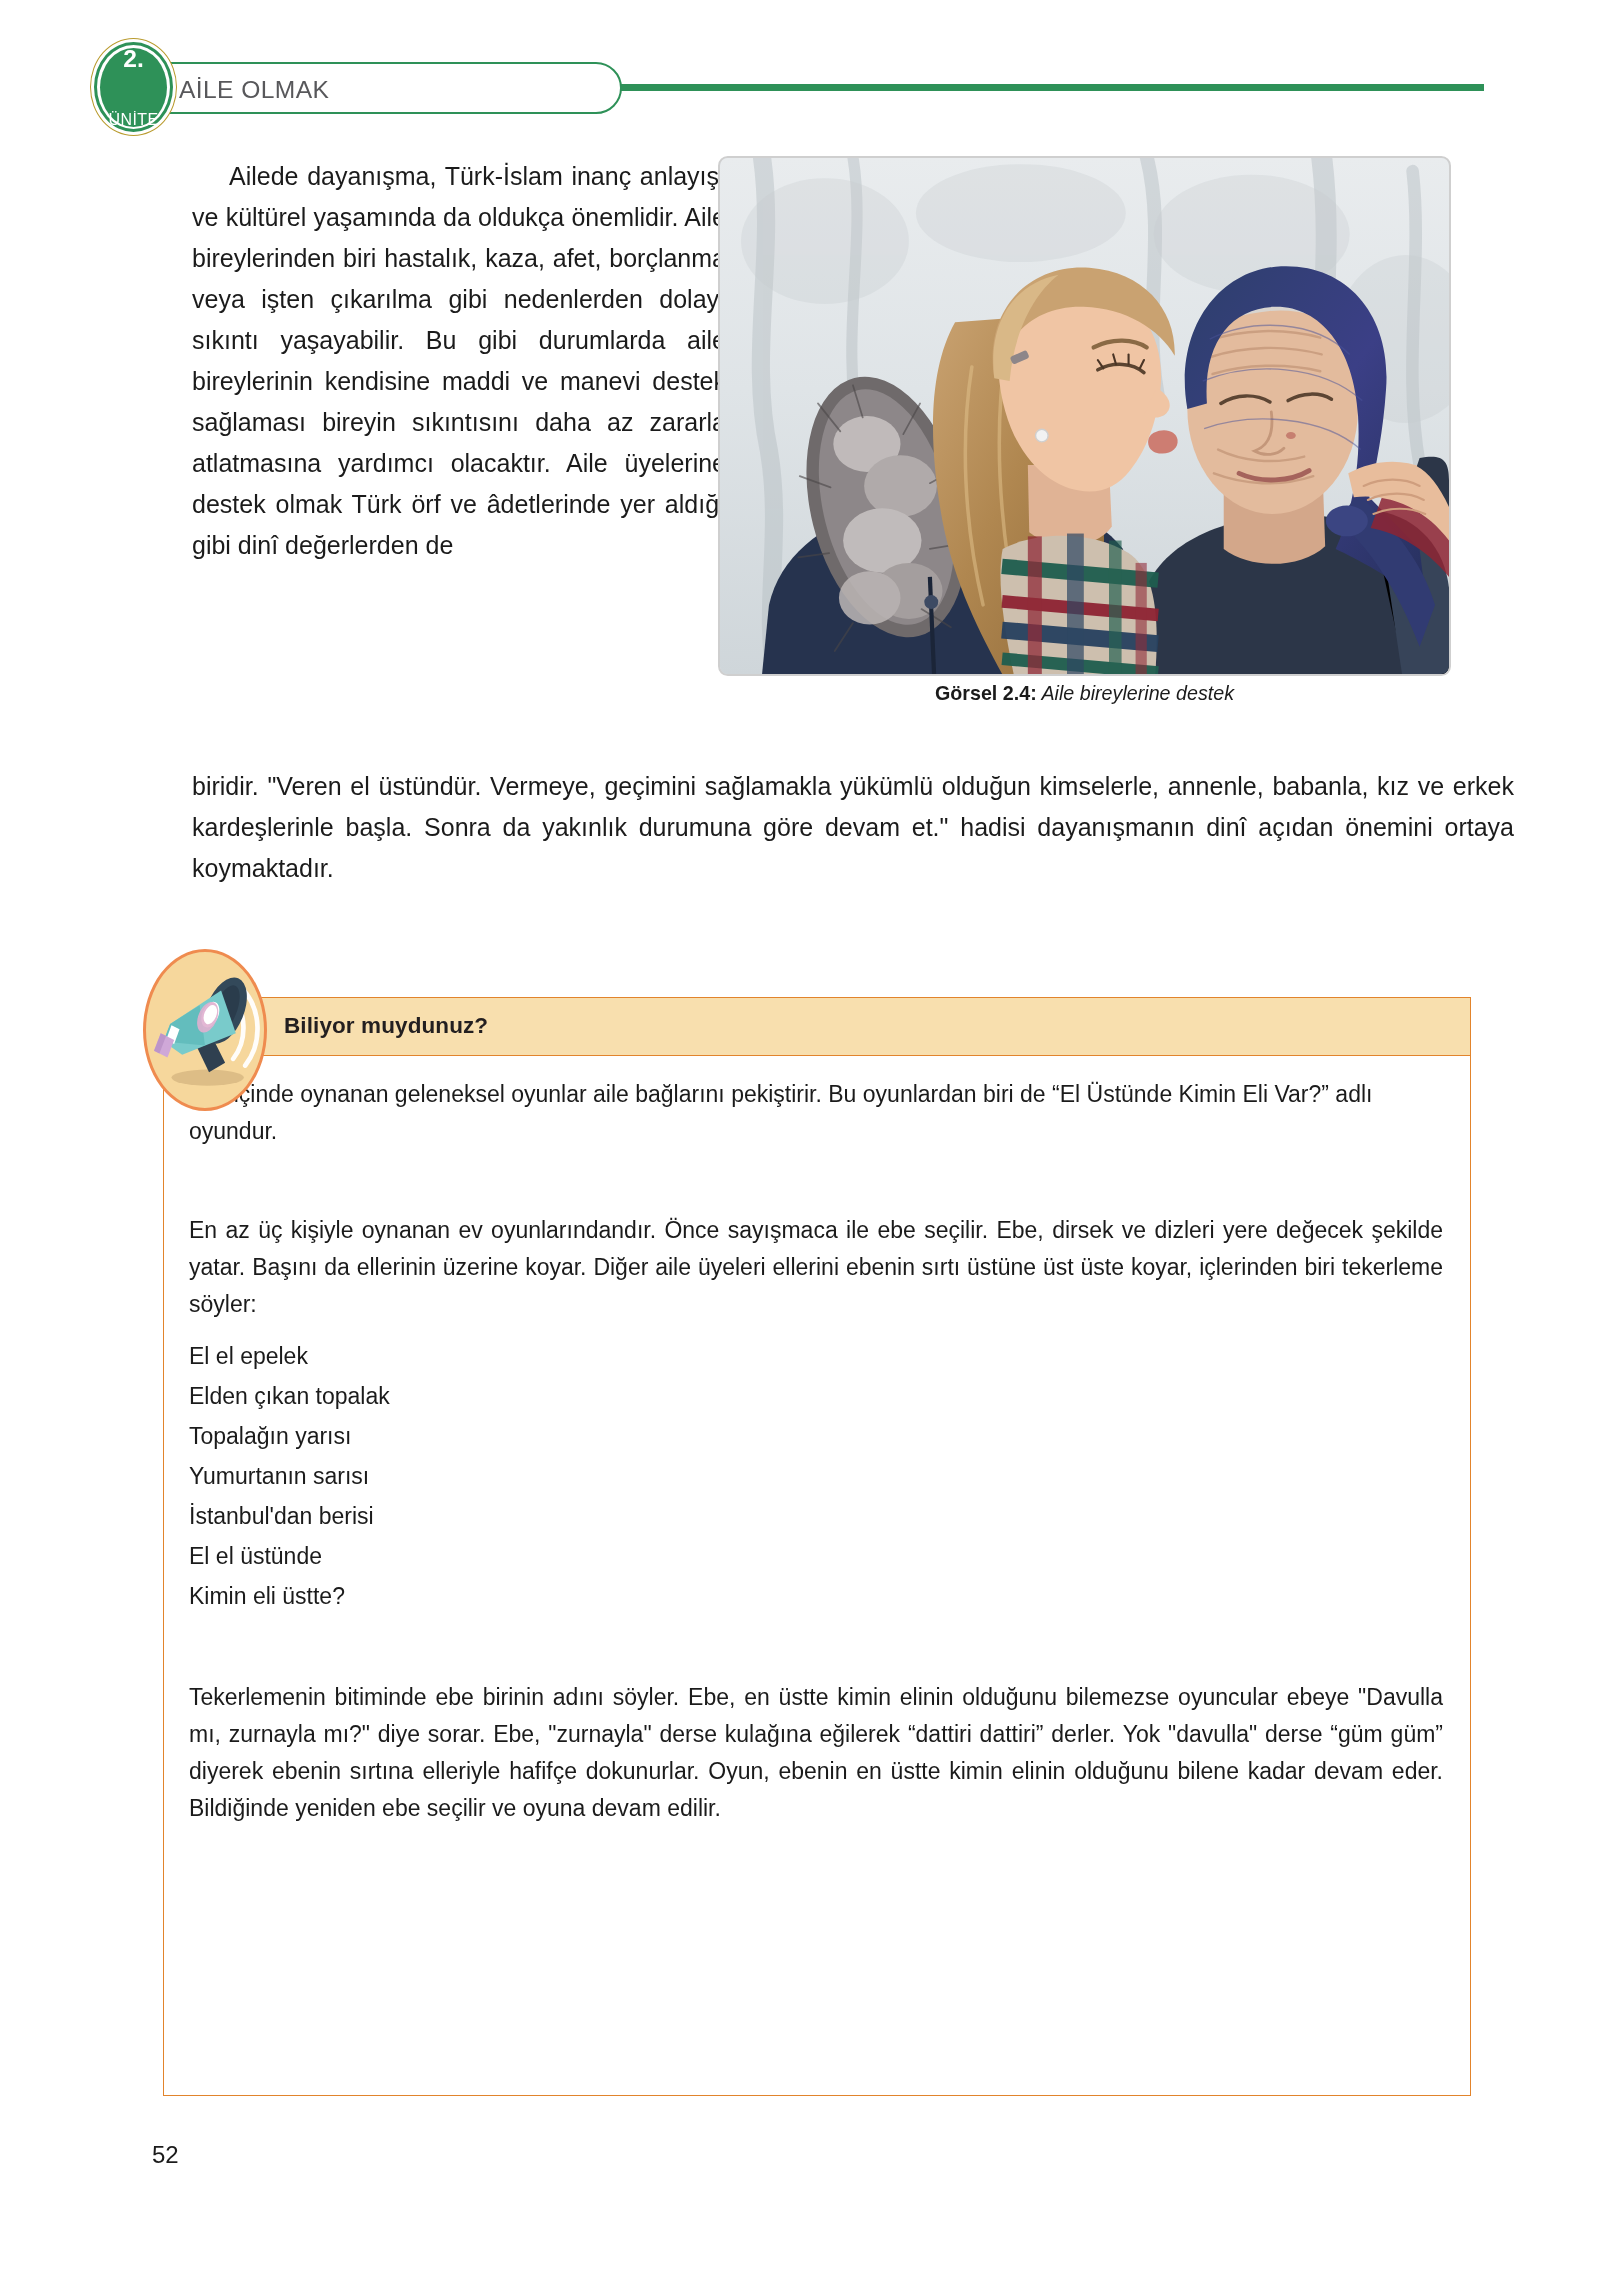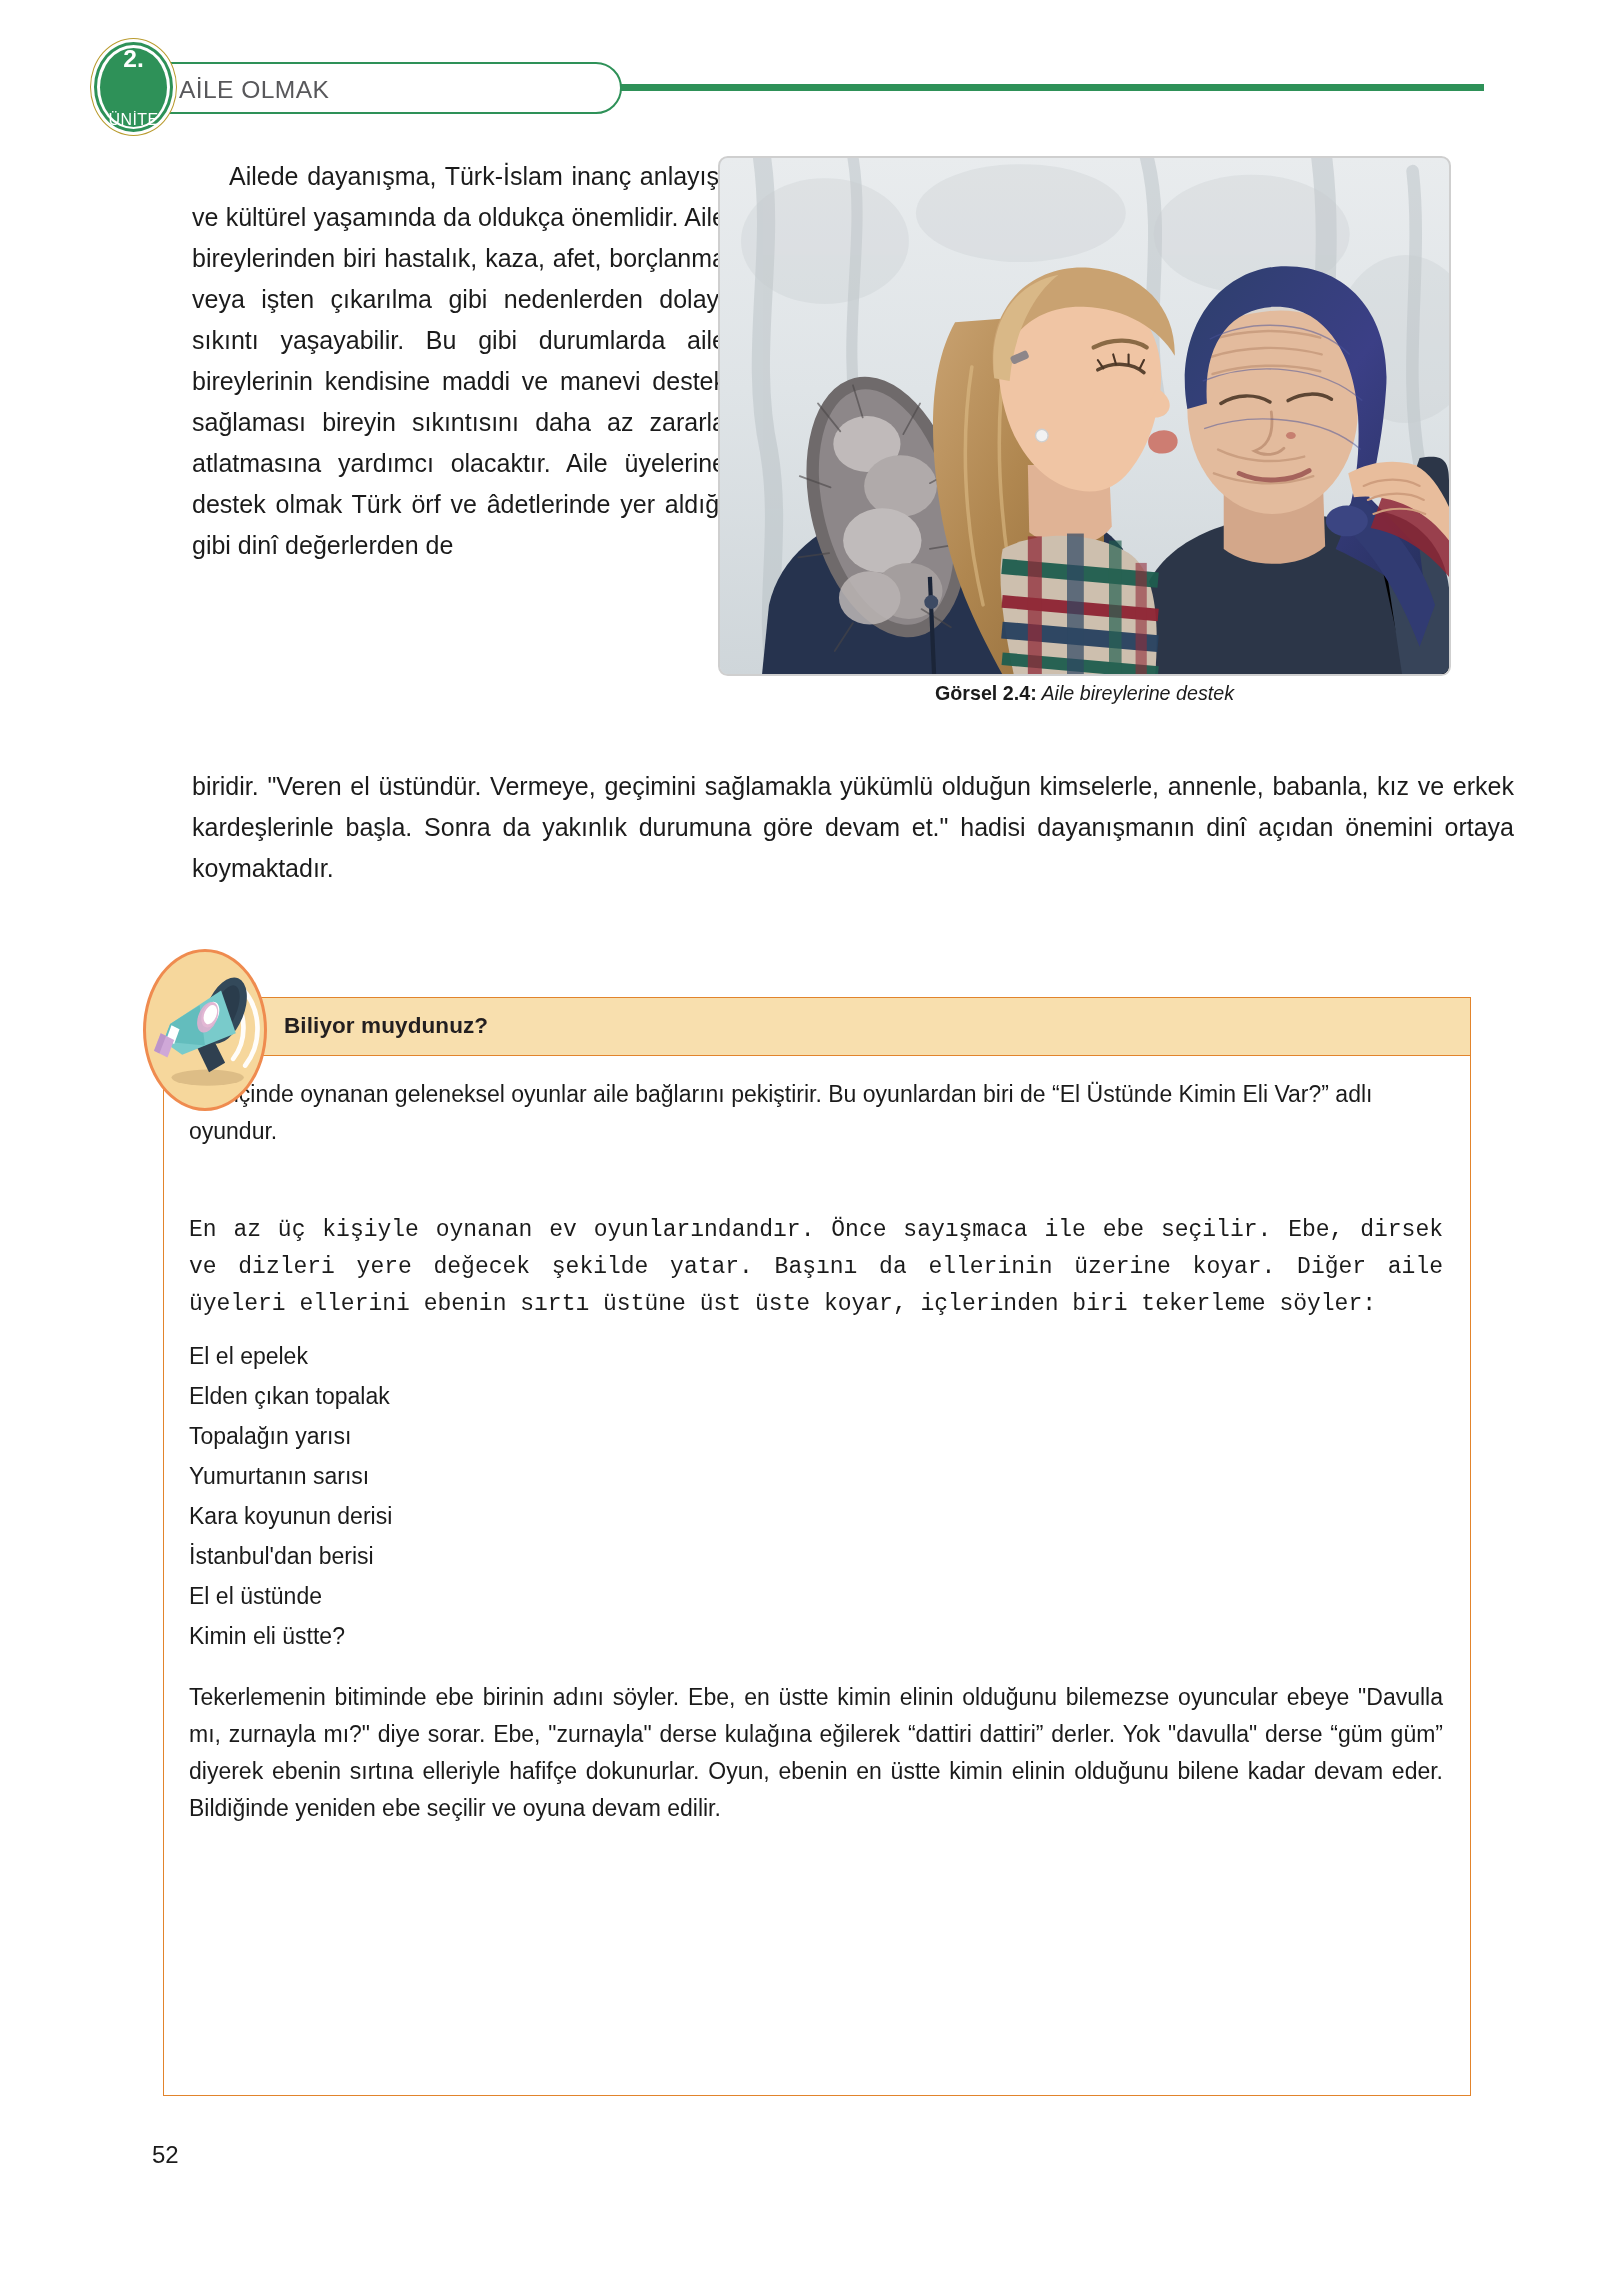--- a/index.html
+++ b/index.html
@@ -229,21 +229,21 @@
   .ib-text {
     position: absolute;
     font-size: 23px;
     line-height: 37px;
     color: #1b1b1b;
   }
   .ib-p1   { left: 25px; top: 19.7px;  width: 1251px; text-align: left; }
   .ib-sub  { left: 25px; top: 105px; width: 1251px; text-align: center;
              font-size: 24px; font-weight: bold; }
   .ib-p2   { left: 25px; top: 156px; width: 1254px; text-align: justify;
-             text-justify: inter-word; font-family: Liberation Mono, monospace; }
+             text-justify: inter-word; }
   .ib-rhyme{ left: 25px; top: 280px; width: 703px; }
   .ib-rhyme .line { display: block; height: 40px; line-height: 40px; }
   .ib-p3   { left: 25px; top: 623px; width: 1254px; text-align: justify;
              text-justify: inter-word; }
 
   
   .page-number {
     position: absolute;
     left: 152px;
     top: 2141px;
@@ -499,21 +499,20 @@
       <div class="ib-text ib-p1">Aile içinde oynanan geleneksel oyunlar aile bağlarını pekiştirir. Bu oyunlardan biri de “El Üstünde Kimin Eli Var?” adlı oyundur.</div>
 
 
       <div class="ib-text ib-p2">En az üç kişiyle oynanan ev oyunlarındandır. Önce sayışmaca ile ebe seçilir. Ebe, dirsek ve dizleri yere değecek şekilde yatar. Başını da ellerinin üzerine koyar. Diğer aile üyeleri ellerini ebenin sırtı üstüne üst üste koyar, içlerinden biri tekerleme söyler:</div>
 
       <div class="ib-text ib-rhyme">
         <span class="line">El el epelek</span>
         <span class="line">Elden çıkan topalak</span>
         <span class="line">Topalağın yarısı</span>
         <span class="line">Yumurtanın sarısı</span>
-        <span class="line">Kara koyunun derisi</span>
         <span class="line">İstanbul'dan berisi</span>
         <span class="line">El el üstünde</span>
         <span class="line">Kimin eli üstte?</span>
       </div>
 
       <div class="ib-text ib-p3">Tekerlemenin bitiminde ebe birinin adını söyler. Ebe, en üstte kimin elinin olduğunu bilemezse oyuncular ebeye "Davulla mı, zurnayla mı?" diye sorar. Ebe, "zurnayla" derse kulağına eğilerek “dattiri dattiri” derler. Yok "davulla" derse “güm güm” diyerek ebenin sırtına elleriyle hafifçe dokunurlar. Oyun, ebenin en üstte kimin elinin olduğunu bilene kadar devam eder. Bildiğinde yeniden ebe seçilir ve oyuna devam edilir.</div>
     </div>
   </div>
 
   <div class="page-number">52</div>

